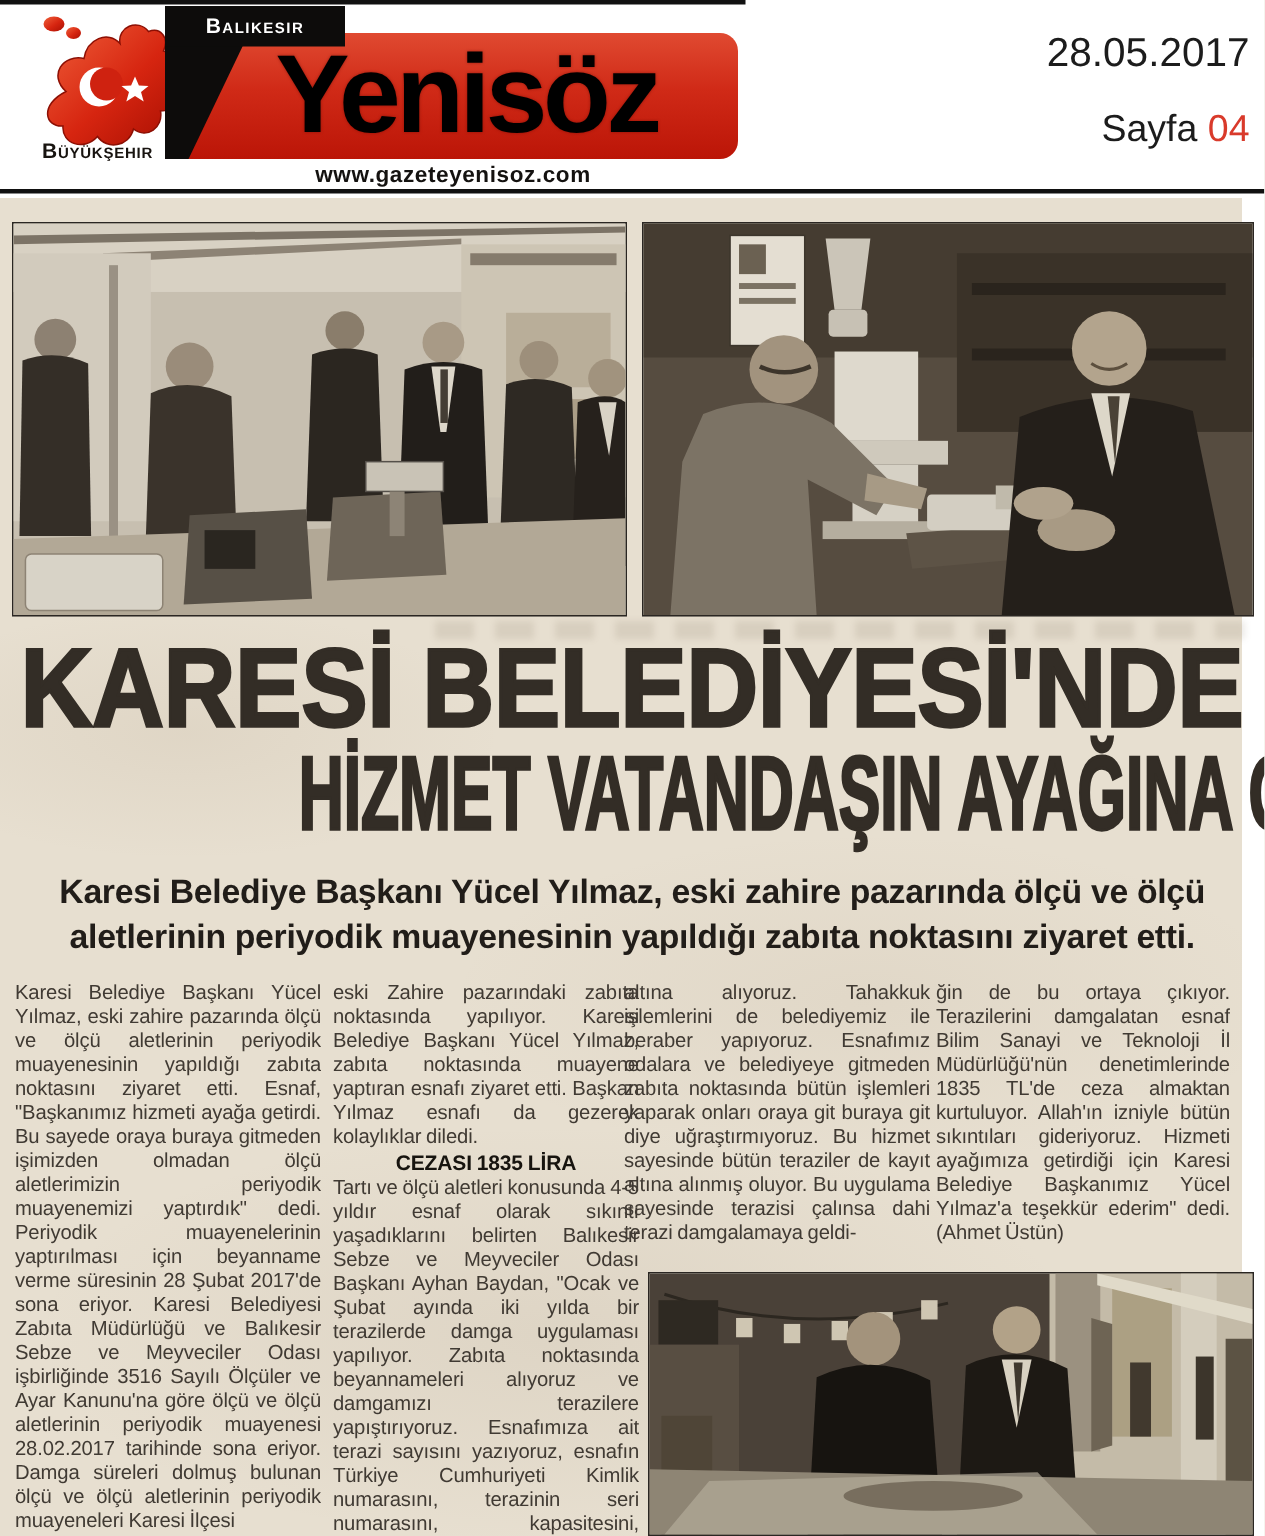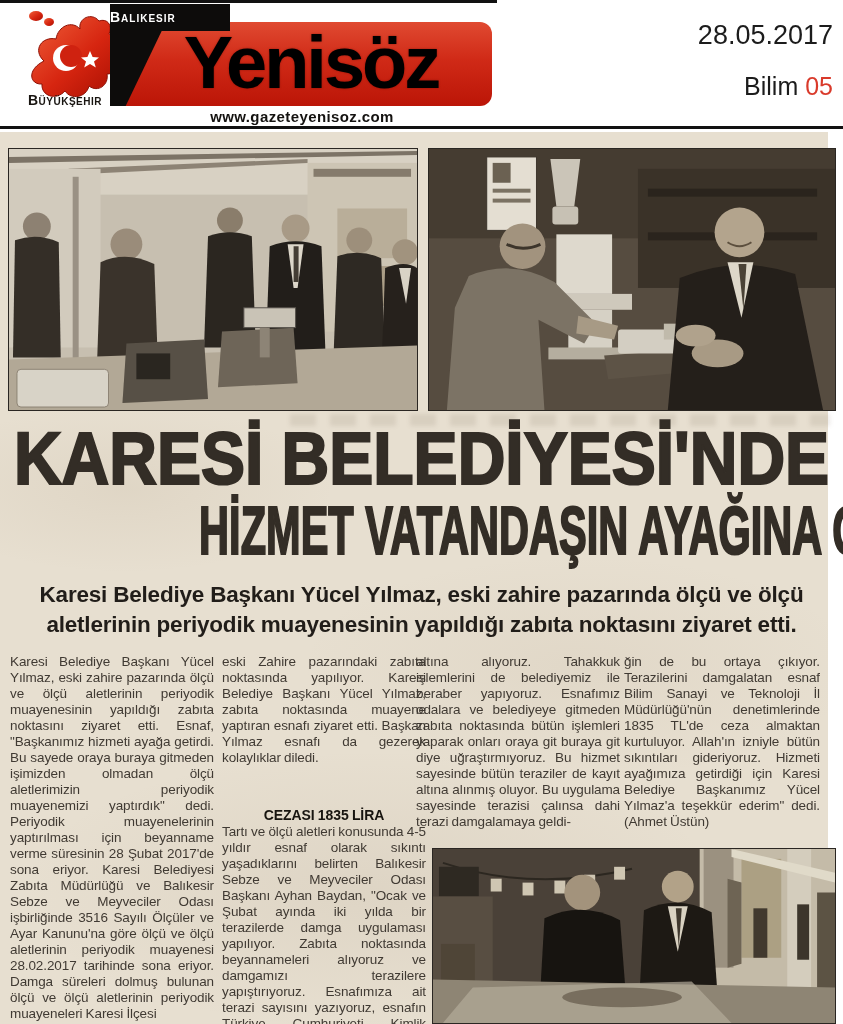--- a/index.html
+++ b/index.html
@@ -16,21 +16,21 @@
 
   #map-logo { left:14px; top:6px; width:96px; height:98px; }
   #buyuksehir {
     left:10px; top:92px; width:110px; text-align:center;
     font-weight:bold; font-size:14px; color:#181410;
     font-variant:small-caps; letter-spacing:.5px;
   }
   #region-box {
     left:110px; top:4px; width:120px; height:27px; background:#0d0c0b;
     color:#fff; font-weight:bold; font-size:14px; font-variant:small-caps;
-    line-height:27px; letter-spacing:1px; z-index:4;
+    text-align:center; line-height:27px; letter-spacing:1px; z-index:4;
   }
   #mast-wedge {
     left:110px; top:22px; width:56px; height:84px; background:#0d0c0b;
     clip-path:polygon(0 0,100% 0,28% 100%,0 100%); z-index:3;
   }
   #mast-banner {
     left:112px; top:22px; width:380px; height:84px; border-radius:12px;
     background:linear-gradient(180deg,#e04a31 0%,#d02a17 45%,#bb1507 100%);
     z-index:2;
   }
@@ -92,21 +92,20 @@
     font-size:13.5px; line-height:16px; color:#403a33;
     text-align:justify; letter-spacing:-0.1px; word-spacing:-0.5px;
   }
   #col1 { left:10px; }
   #col2 { left:222px; }
   #col3 { left:416px; height:182px; }
   #col4 { left:624px; height:182px; width:196px; }
   .col-subhead {
     text-align:center; font-weight:bold; color:#17140f; font-size:14px;
     padding:1px 0;
-    margin-top:40px;
   }
 </style>
 </head>
 <body>
 
 <div id="page">
 
   <div class="abs" id="top-rule"></div>
 
   <div class="abs" id="map-logo">
@@ -131,21 +130,21 @@
   </div>
   <div class="abs" id="buyuksehir">Büyükşehir</div>
 
   <div class="abs" id="mast-banner"></div>
   <div class="abs" id="mast-wedge"></div>
   <div class="abs" id="region-box">Balıkesir</div>
   <div class="abs" id="mast-title">Yenisöz</div>
   <div class="abs" id="website">www.gazeteyenisoz.com</div>
 
   <div class="abs" id="date">28.05.2017</div>
-  <div class="abs" id="page-line"><span>Bilim</span> <span id="page-num">05</span></div>
+  <div class="abs" id="page-line"><span>Sayfa</span> <span id="page-num">04</span></div>
 
   <div class="abs" id="bottom-rule"></div>
 
   <div class="abs" id="clipping">
 
     <div class="abs photo" id="photo-left">
       <svg viewBox="0 0 410 263" xmlns="http://www.w3.org/2000/svg" preserveAspectRatio="none">
         <rect width="410" height="263" fill="#c7bfb0"></rect>
         <rect x="0" y="0" width="410" height="46" fill="#d8d1c3"></rect>
         <path d="M0,8 L410,2 L410,6 L0,14 Z" fill="#7c7366"></path>

